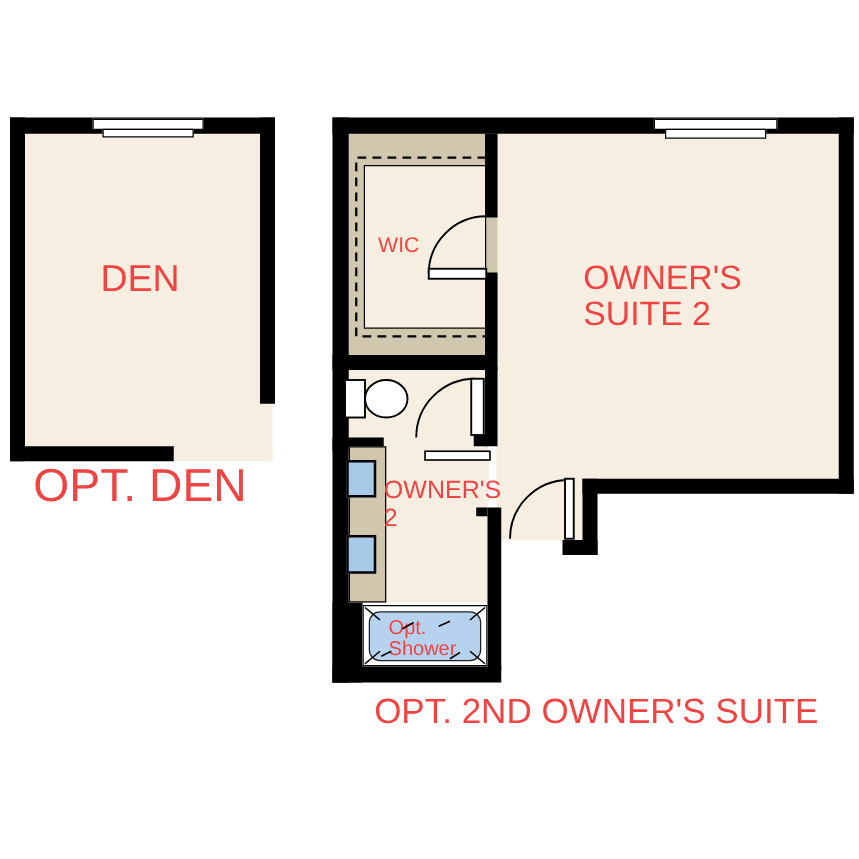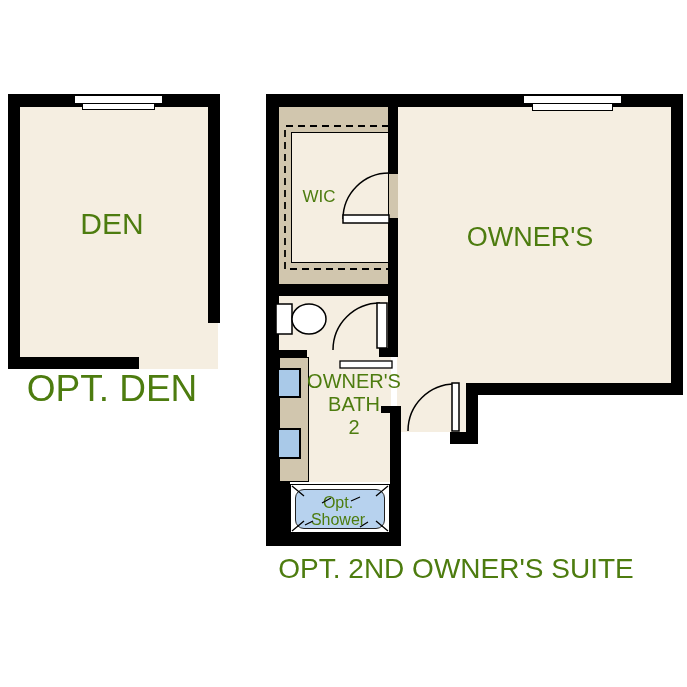--- a/index.html
+++ b/index.html
@@ -15,21 +15,21 @@
     position:relative;width:687px;height:687px;background:var(--c-background);
     font-family:"Liberation Sans", sans-serif;overflow:hidden;
   }
   .abs{position:absolute;box-sizing:border-box;}
   .wall{background:var(--c-wall);}
   .floor{background:var(--c-floor);}
   .tan{background:var(--c-casework);}
   .window{background:#fff;border:1px solid #000;}
   .label{
     position:absolute;transform:translate(-50%,-50%);
-    color:#4d7c0f;text-align:center;white-space:nowrap;line-height:1;
+    color:#ef4444;white-space:nowrap;line-height:1;
   }
   .bold{font-weight:normal;}
   .counter{background:var(--c-casework);border:1px solid #000;}
   .sink{background:var(--c-sink-fill);border:2px solid #000;}
   .shower-pan{background:#fff;border:1.5px solid #000;}
   .shower-blue{background:var(--c-shower-fill);border:1.5px solid #222;border-radius:9px;}
   svg.overlay{position:absolute;left:0;top:0;pointer-events:none;}
 </style>
 </head>
 <body>
@@ -85,34 +85,34 @@
     <div class="abs counter" style="left:279px;top:357px;width:30px;height:125px;"></div>
     <div class="abs sink" style="left:277px;top:368px;width:24px;height:30px;"></div>
     <div class="abs sink" style="left:277px;top:428px;width:24px;height:31px;"></div>
     <div class="abs shower-pan" style="left:290px;top:484px;width:100px;height:49px;"></div>
     <div class="abs shower-blue" style="left:295px;top:489px;width:90px;height:40px;"></div>
 
     <div class="label" style="left:319px;top:196px;font-size:17px;">WIC</div>
 
     <div class="label bold" style="left:530px;top:237px;font-size:27px;line-height:29px;">
       <span style="display:block">OWNER'S</span>
+      <span style="display:block">SUITE 2</span>
     </div>
 
     <div class="label bold" style="left:354px;top:404px;font-size:20px;line-height:23px;">
       <span style="display:block">OWNER'S</span>
-      <span style="display:block">BATH</span>
       <span style="display:block">2</span>
     </div>
 
     <div class="label" style="left:338px;top:511px;font-size:16px;line-height:17px;">
       <span style="display:block">Opt.</span>
       <span style="display:block">Shower</span>
     </div>
 
-    <div class="label bold" style="left:456px;top:569px;font-size:28px;">OPT. 2ND OWNER'S SUITE</div>
+    <div class="label bold" style="left:477px;top:569px;font-size:28px;">OPT. 2ND OWNER'S SUITE</div>
   </div>
 
   <svg class="overlay" width="687" height="687" viewBox="0 0 687 687">
     <g stroke="#000" fill="none" stroke-width="1.5">
 
       <path d="M389,126 H285 V269 H389" stroke-dasharray="7,5" stroke-width="1.8"></path>
 
       <path d="M343,219 A46,46 0 0 1 389,173"></path>
       <rect x="343" y="215" width="46" height="8" fill="#fff"></rect>
 

